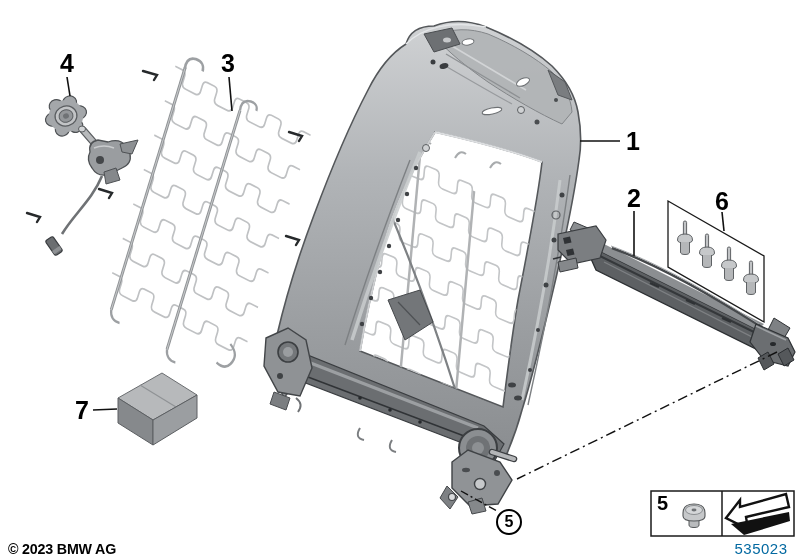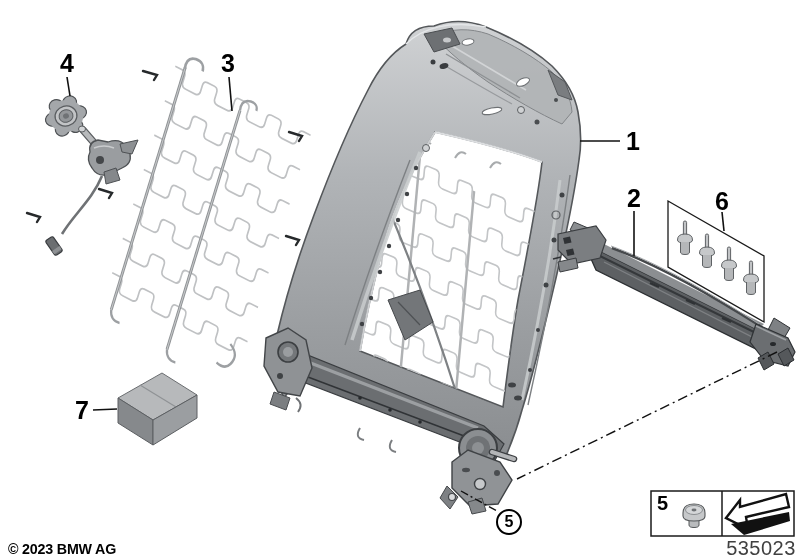--- a/index.html
+++ b/index.html
@@ -5,21 +5,21 @@
   html,body{margin:0;padding:0;background:#fff;}
   .stage{position:relative;width:800px;height:560px;background:#fff;overflow:hidden;
          font-family:"Liberation Sans",sans-serif;}
   .stage svg{position:absolute;left:0;top:0;}
   .co{position:absolute;transform:translate(-50%,-50%);font-weight:700;font-size:25px;
       color:#000;line-height:1;letter-spacing:0;}
   .circled{position:absolute;transform:translate(-50%,-50%);width:26px;height:26px;
       border:2px solid #000;border-radius:50%;display:flex;align-items:center;justify-content:center;
       font-weight:700;font-size:16px;color:#000;background:transparent;box-sizing:border-box;}
   .legend-num{position:absolute;font-weight:700;font-size:20px;color:#000;line-height:1;}
-  .partnum{position:absolute;transform:translate(-50%,-50%);font-size:20px;color:#404040;letter-spacing:.5px;}
+  .partnum{position:absolute;transform:translate(-50%,-50%);font-size:15px;color:#0369a1;letter-spacing:.5px;}
   .copyright{position:absolute;font-weight:700;font-size:15px;color:#000;letter-spacing:-.2px;
       transform:scaleX(.95);transform-origin:left center;}
 </style>
 </head>
 <body>
 
 <div class="stage">
 
 <svg width="800" height="560" viewBox="0 0 800 560">
   <defs>

